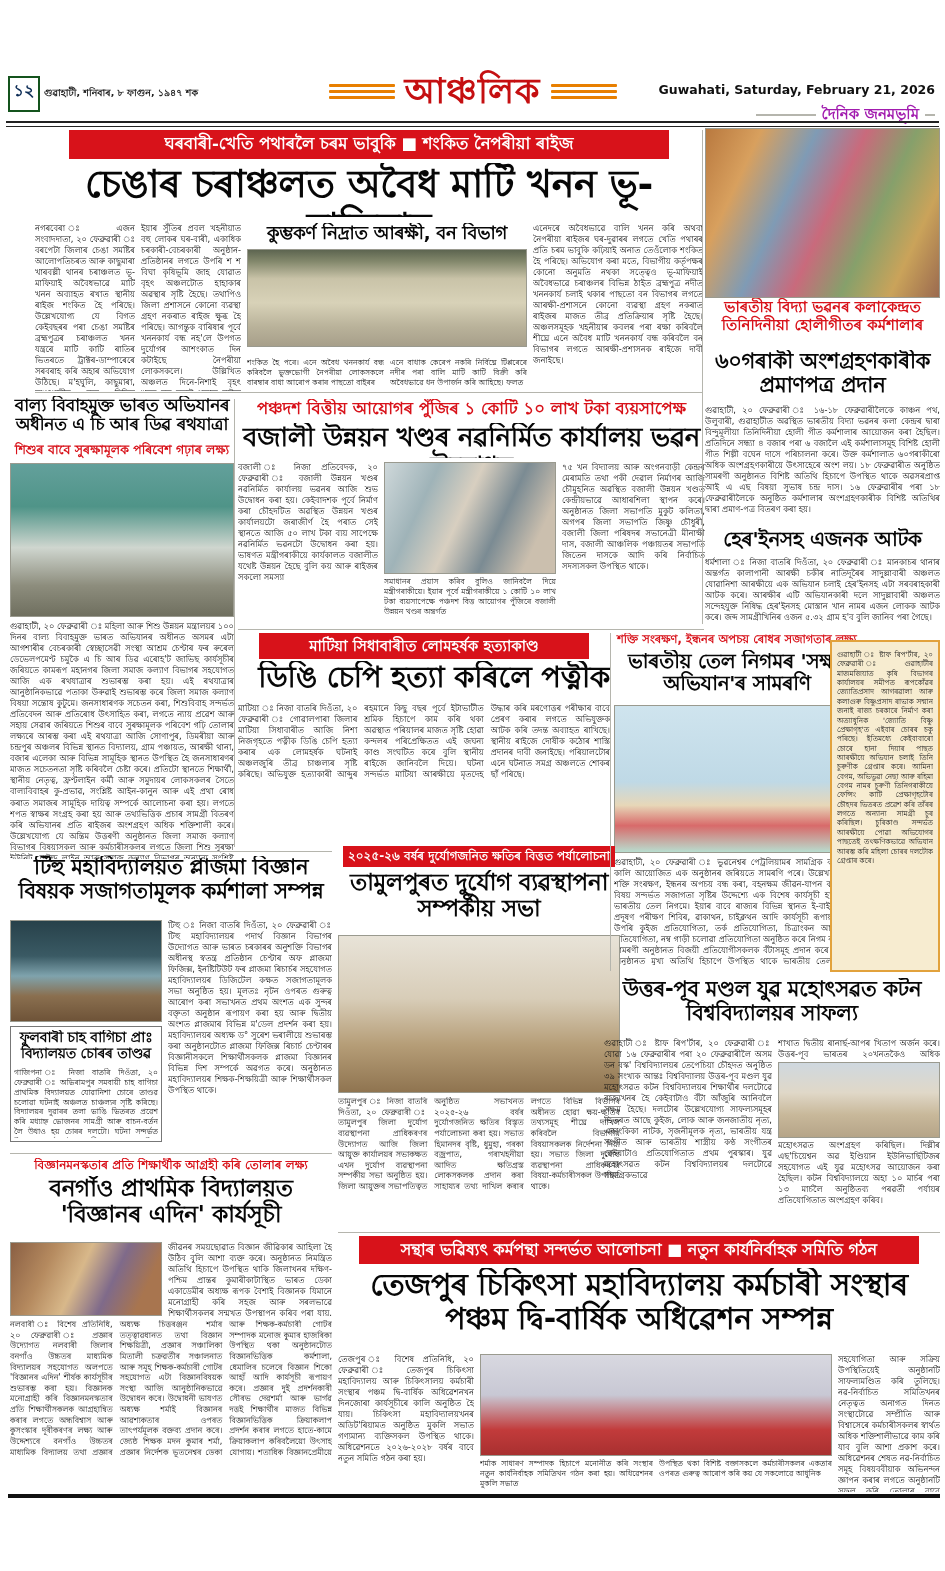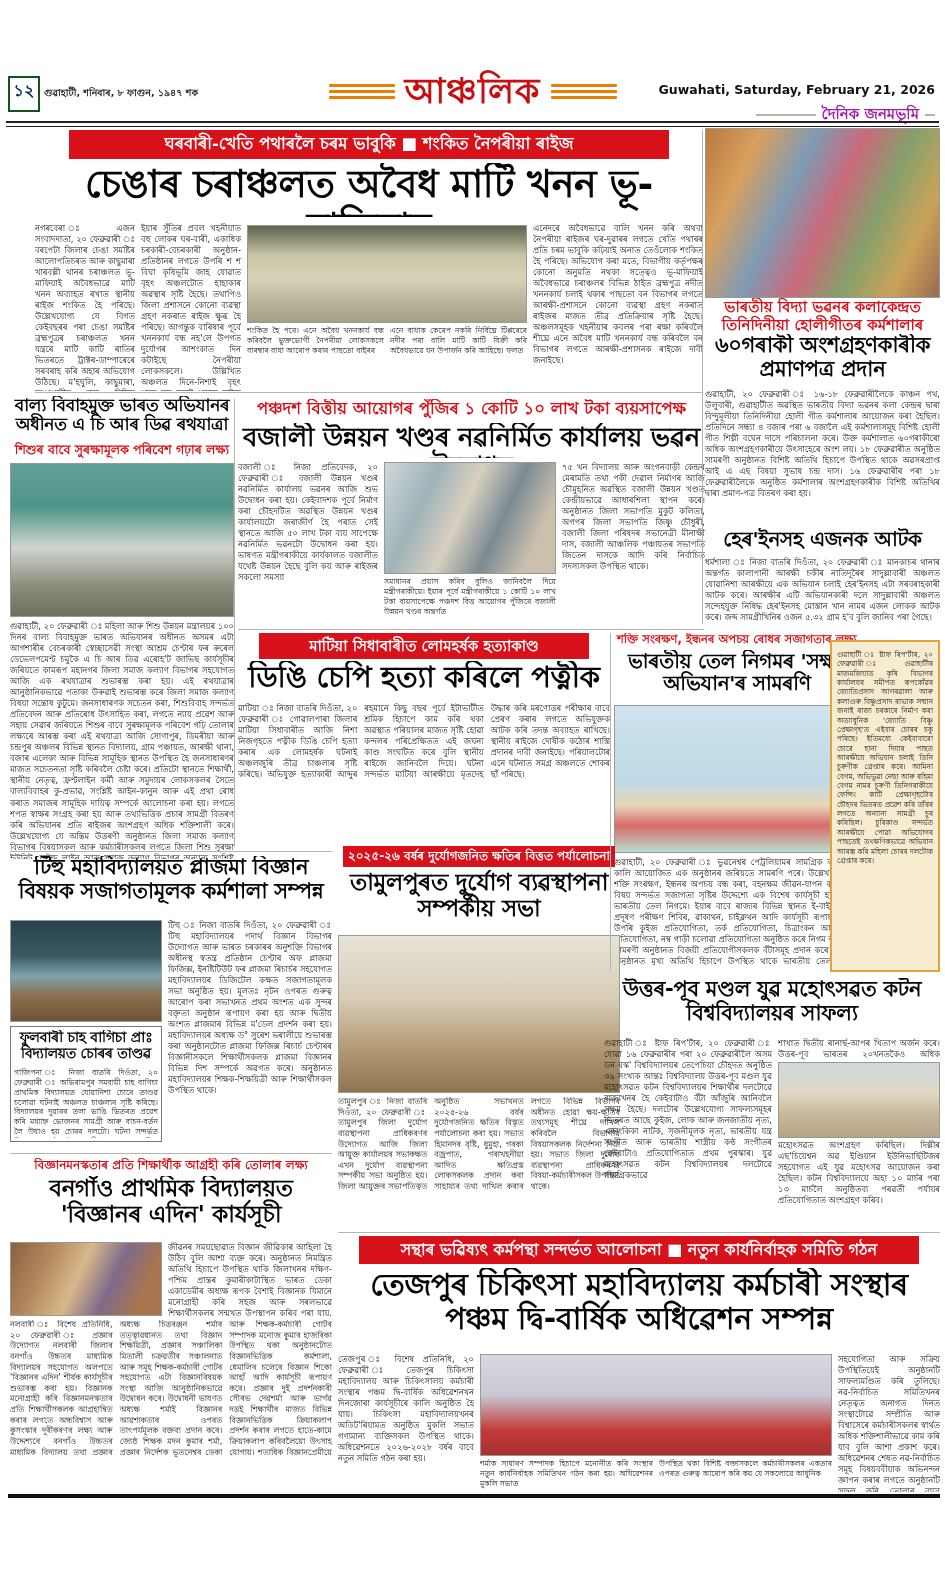--- a/index.html
+++ b/index.html
@@ -50,34 +50,35 @@
 </div>
 <div class="abs rule-double" style="left:6px;right:6px;top:121px;"></div>
 
 <div class="abs" style="left:35px;top:130px;width:668px;">
   <div class="red-banner" style="width:600px;height:29px;margin:0 auto;font-size:16.5px;">ঘৰবাৰী-খেতি পথাৰলৈ চৰম ভাবুকি ■ শংকিত নৈপৰীয়া ৰাইজ</div>
   <div class="headline" style="font-size:38px;margin-top:4px;height:54px;overflow:hidden;">চেঙাৰ চৰাঞ্চলত অবৈধ মাটি খনন ভূ-মাফিয়াৰ</div>
   <div class="flexrow" style="gap:6px;margin-top:6px;height:168px;">
     <div class="bodytxt" style="flex:0 0 100px;">নগৰবেৰা ঃ এজন সংবাদদাতা, ২০ ফেব্ৰুৱাৰী ঃ বৰপেটা জিলাৰ চেঙা সমষ্টিৰ আলোপতিচৰত আৰু কাছুমাৰা খাৰবল্লী থানৰ চৰাঞ্চলত ভূ-মাফিয়াই অবৈধভাৱে মাটি খনন অব্যাহত ৰখাত স্থানীয় ৰাইজ শংকিত হৈ পৰিছে। উল্লেখযোগ্য যে বিগত কেইবছৰৰ পৰা চেঙা সমষ্টিৰ ব্ৰহ্মপুত্ৰৰ চৰাঞ্চলত খনন যন্ত্ৰৰে মাটি কাটি ৰাতিৰ ভিতৰতে ট্ৰাক্টৰ-ডাম্পাৰেৰে সৰবৰাহ কৰি অহাৰ অভিযোগ উঠিছে। ম'হঘুলি, কাছুমাৰা, ৰাঙাপানীৰ দৰে বিভিন্ন অঞ্চলৰ দলং আৰু মথাউৰিৰ কাষতে এই খননে ভয়ংকৰ ৰূপ লৈছে।</div>
     <div class="bodytxt" style="flex:0 0 100px;">ইয়াৰ সুঁতিৰ প্ৰবল খহনীয়াত বহু লোকৰ ঘৰ-বাৰী, একাধিক চৰকাৰী-বেচৰকাৰী অনুষ্ঠান-প্ৰতিষ্ঠানৰ লগতে উপৰি শ শ বিঘা কৃষিভূমি জাহ যোৱাত বৃহৎ অঞ্চলটোত হাহাকাৰ অৱস্থাৰ সৃষ্টি হৈছে। তথাপিও জিলা প্ৰশাসনে কোনো ব্যৱস্থা গ্ৰহণ নকৰাত ৰাইজ ক্ষুব্ধ হৈ পৰিছে। আগন্তুক বাৰিষাৰ পূৰ্বে খননকাৰ্য বন্ধ নহ'লে উপগত দুৰ্যোগৰ আশংকাত দিন কটাইছে নৈপৰীয়া লোকসকলে। উল্লিখিত অঞ্চলত দিনে-নিশাই বৃহৎ খনন যন্ত্ৰ চলাই থকাত ৰাইজ আতংকিত হৈ পৰিছে।</div>
     <div style="flex:0 0 280px;">
+      <div class="headline" style="font-size:18px;height:24px;overflow:hidden;">কুম্ভকৰ্ণ নিদ্ৰাত আৰক্ষী, বন বিভাগ</div>
       <div class="photo" style="height:96px;margin-top:2px;background:linear-gradient(180deg,#5d6550 0%,#83886c 12%,#c9c3a8 30%,#d8d2b8 55%,#b9b29a 80%,#a79f8a 100%);"></div>
-      <div class="flexrow" style="gap:6px;margin-top:3px;height:38px;">
+      <div class="flexrow" style="gap:6px;margin-top:11px;height:38px;">
         <div class="bodytxt tiny" style="flex:1;">শংকিত হৈ পৰে। এনে অবৈধ খননকাৰ্য বন্ধ কৰিবলৈ ভুক্তভোগী নৈপৰীয়া লোকসকলে বাৰম্বাৰ বাধা আৰোপ কৰাৰ পাছতো বাইৰৰ</div>
         <div class="bodytxt tiny" style="flex:1;">এনে বাধাক কেৰেপ নকৰি নিৰ্বিঘ্নে টিপ্পৰেৰে নদীৰ পৰা বালি মাটি কাটি বিক্ৰী কৰি অবৈধভাৱে ধন উপাৰ্জন কৰি আহিছে। ফলত</div>
       </div>
     </div>
     <div class="bodytxt" style="flex:1;">এনেদৰে অবৈধভাৱে বালি খনন কৰি অথবা নৈপৰীয়া ৰাইজৰ ঘৰ-দুৱাৰৰ লগতে খেতি পথাৰৰ প্ৰতি চৰম ভাবুকি কঢ়িয়াই অনাত তেওঁলোক শংকিত হৈ পৰিছে। অভিযোগ কৰা মতে, বিভাগীয় কৰ্তৃপক্ষৰ কোনো অনুমতি নথকা সত্ত্বেও ভূ-মাফিয়াই অবৈধভাৱে চৰাঞ্চলৰ বিভিন্ন ঠাইত ব্ৰহ্মপুত্ৰ নদীত খননকাৰ্য চলাই থকাৰ পাছতো বন বিভাগৰ লগতে আৰক্ষী-প্ৰশাসনে কোনো ব্যৱস্থা গ্ৰহণ নকৰাত ৰাইজৰ মাজত তীব্ৰ প্ৰতিক্ৰিয়াৰ সৃষ্টি হৈছে। অঞ্চলসমূহক খহনীয়াৰ কবলৰ পৰা ৰক্ষা কৰিবলৈ শীঘ্ৰে এনে অবৈধ মাটি খননকাৰ্য বন্ধ কৰিবলৈ বন বিভাগৰ লগতে আৰক্ষী-প্ৰশাসনক ৰাইজে দাবী জনাইছে।</div>
   </div>
 </div>
 
 <div class="abs" style="left:705px;top:128px;width:235px;">
   <div class="photo" style="height:168px;background:linear-gradient(115deg,#b9793f,#d8a05e 18%,#7f9bb5 36%,#c96a7c 52%,#86a06b 68%,#caa35a 84%,#9b6a4f);"></div>
   <div class="red-kicker" style="font-size:15px;margin-top:0;height:34px;overflow:hidden;">ভাৰতীয় বিদ্যা ভৱনৰ কলাকেন্দ্ৰত তিনিদিনীয়া হোলীগীতৰ কৰ্মশালাৰ সামৰণি</div>
-  <div class="headline" style="font-size:21px;margin-top:2px;height:52px;overflow:hidden;">৬০গৰাকী অংশগ্ৰহণকাৰীক প্ৰমাণপত্ৰ প্ৰদান</div>
+  <div class="headline" style="font-size:21px;margin-top:18px;height:52px;overflow:hidden;">৬০গৰাকী অংশগ্ৰহণকাৰীক প্ৰমাণপত্ৰ প্ৰদান</div>
   <div class="bodytxt" style="margin-top:3px;height:126px;">গুৱাহাটী, ২০ ফেব্ৰুৱাৰী ঃ ১৬-১৮ ফেব্ৰুৱাৰীলৈকে কাঞ্চন পথ, উলুবাৰী, গুৱাহাটীত অৱস্থিত ভাৰতীয় বিদ্যা ভৱনৰ কলা কেন্দ্ৰৰ দ্বাৰা বিন্দুমূলীয়া তিনিদিনীয়া হোলী গীত কৰ্মশালাৰ আয়োজন কৰা হৈছিল। প্ৰতিদিনে সন্ধ্যা ৪ বজাৰ পৰা ৬ বজালৈ এই কৰ্মশালাসমূহ বিশিষ্ট হোলী গীত শিল্পী বঘেন দাসে পৰিচালনা কৰে। উক্ত কৰ্মশালাত ৬০গৰাকীৰো অধিক অংশগ্ৰহণকাৰীয়ে উৎসাহেৰে অংশ লয়। ১৮ ফেব্ৰুৱাৰীত অনুষ্ঠিত সামৰণী অনুষ্ঠানত বিশিষ্ট অতিথি হিচাপে উপস্থিত থাকে অৱসৰপ্ৰাপ্ত আই এ এছ বিষয়া সুভাষ চন্দ্ৰ দাস। ১৬ ফেব্ৰুৱাৰীৰ পৰা ১৮ ফেব্ৰুৱাৰীলৈকে অনুষ্ঠিত কৰ্মশালাৰ অংশগ্ৰহণকাৰীক বিশিষ্ট অতিথিৰ দ্বাৰা প্ৰমাণ-পত্ৰ বিতৰণ কৰা হয়।</div>
 </div>
 
 <div class="abs" style="left:705px;top:528px;width:235px;">
   <div class="headline" style="font-size:20px;height:26px;overflow:hidden;">হেৰ'ইনসহ এজনক আটক</div>
   <div class="bodytxt" style="margin-top:3px;height:66px;">ধৰ্মশালা ঃ নিজা বাতৰি দিওঁতা, ২০ ফেব্ৰুৱাৰী ঃ মানকাচৰ থানাৰ অন্তৰ্গত কালাপানী আৰক্ষী চকীৰ নাতিদূৰৈৰ সাদুল্লাবাৰী অঞ্চলত যোৱানিশা আৰক্ষীয়ে এক অভিযান চলাই হেৰ'ইনসহ এটা সৰবৰাহকাৰী আটক কৰে। আৰক্ষীৰ এটি অভিযানকাৰী দলে সাদুল্লাবাৰী অঞ্চলত সন্দেহযুক্ত নিষিদ্ধ হেৰ'ইনসহ মোস্তান খান নামৰ এজন লোকক আটক কৰে। জব্দ সামগ্ৰীখিনিৰ ওজন ৫.৩২ গ্ৰাম হ'ব বুলি জানিব পৰা গৈছে।</div>
 </div>
 
 <div class="abs" style="left:10px;top:396px;width:224px;">
   <div class="headline" style="font-size:17px;height:44px;overflow:hidden;">বাল্য বিবাহমুক্ত ভাৰত অভিযানৰ অধীনত এ চি আৰ ডিৱ ৰথযাত্ৰা</div>
@@ -94,21 +95,21 @@
     <div style="flex:0 0 172px;">
       <div class="photo" style="height:110px;background:linear-gradient(115deg,#cfd8da,#9fb3b8 25%,#d8cfc0 45%,#7b8b93 65%,#cbbfae 85%);"></div>
       <div class="bodytxt tiny" style="margin-top:3px;height:42px;">সমাধানৰ প্ৰয়াস কৰিব বুলিও জানিবলৈ দিয়ে মন্ত্ৰীগৰাকীয়ে। ইয়াৰ পূৰ্বে মন্ত্ৰীগৰাকীয়ে ১ কোটি ১০ লাখ টকা ব্যয়সাপেক্ষে পঞ্চদশ বিত্ত আয়োগৰ পুঁজিৰে বজালী উন্নয়ন খণ্ডৰ অন্তৰ্গত</div>
     </div>
     <div class="bodytxt" style="flex:1;">৭৫ খন বিদ্যালয় আৰু অংগনবাড়ী কেন্দ্ৰৰ মেৰামতি তথা পকী দেৱাল নিৰ্মাণৰ আজি চৌমুহনিত অৱস্থিত বজালী উন্নয়ন খণ্ডত কেন্দ্ৰীয়ভাৱে আধাৰশিলা স্থাপন কৰে। অনুষ্ঠানত জিলা সভাপতি মুকুট কলিতা, অগপৰ জিলা সভাপতি জিষ্ণু চৌধুৰী, বজালী জিলা পৰিষদৰ সভানেত্ৰী মীনাক্ষী দাস, বজালী আঞ্চলিক পঞ্চায়তৰ সভাপতি জিতেন দাসকে আদি কৰি নিৰ্বাচিত সদস্যসকল উপস্থিত থাকে।</div>
   </div>
 </div>
 
 <div class="abs" style="left:238px;top:633px;width:372px;">
   <div class="red-banner" style="width:330px;height:26px;margin:0 auto;font-size:15px;">মাটিয়া সিধাবাৰীত লোমহৰ্ষক হত্যাকাণ্ড</div>
-  <div class="headline" style="font-size:29px;height:38px;overflow:hidden;margin-top:2px;">ডিঙি চেপি হত্যা কৰিলে পত্নীক</div>
+  <div class="headline" style="font-size:29px;height:38px;overflow:hidden;margin-top:2px;text-align:right;">ডিঙি চেপি হত্যা কৰিলে পত্নীক</div>
   <div class="bodytxt cols3" style="margin-top:4px;height:138px;">মাটিয়া ঃ নিজা বাতৰি দিওঁতা, ২০ ফেব্ৰুৱাৰী ঃ গোৱালপাৰা জিলাৰ মাটিয়া সিধাবাৰীত আজি নিশা নিজগৃহতে পত্নীক ডিঙি চেপি হত্যা কৰাৰ এক লোমহৰ্ষক ঘটনাই অঞ্চলজুৰি তীব্ৰ চাঞ্চল্যৰ সৃষ্টি কৰিছে। অভিযুক্ত হত্যাকাৰী আব্দুৰ ৰহমানে কিছু বছৰ পূৰ্বে ইটাভাটীত শ্ৰমিক হিচাপে কাম কৰি থকা অৱস্থাত পৰিয়ালৰ মাজত সৃষ্টি হোৱা কন্দলৰ পৰিপ্ৰেক্ষিতত এই জঘন্য কাণ্ড সংঘটিত কৰে বুলি স্থানীয় ৰাইজে জানিবলৈ দিয়ে। ঘটনা সন্দৰ্ভত মাটিয়া আৰক্ষীয়ে মৃতদেহ উদ্ধাৰ কৰি মৰণোত্তৰ পৰীক্ষাৰ বাবে প্ৰেৰণ কৰাৰ লগতে অভিযুক্তক আটক কৰি তদন্ত অব্যাহত ৰাখিছে। স্থানীয় ৰাইজে দোষীক কঠোৰ শাস্তি প্ৰদানৰ দাবী জনাইছে। পৰিয়ালটোৰ এনে ঘটনাত সমগ্ৰ অঞ্চলতে শোকৰ ছাঁ পৰিছে।</div>
 </div>
 
 <div class="abs" style="left:614px;top:633px;width:246px;">
   <div class="red-kicker" style="font-size:11.5px;height:16px;overflow:hidden;">শক্তি সংৰক্ষণ, ইন্ধনৰ অপচয় ৰোধৰ সজাগতাৰ লক্ষ্য</div>
   <div class="headline" style="font-size:20px;height:52px;overflow:hidden;margin-top:1px;">ভাৰতীয় তেল নিগমৰ 'সক্ষম অভিযান'ৰ সামৰণি</div>
   <div class="photo" style="height:146px;margin-top:3px;background:linear-gradient(180deg,#cfe4ee 0%,#bfd9e6 52%,#e7d7b8 68%,#d86a6a 82%,#b8ddcf 100%);"></div>
   <div class="bodytxt" style="margin-top:4px;height:108px;">গুৱাহাটী, ২০ ফেব্ৰুৱাৰী ঃ ভুৱনেশ্বৰ পেট্ৰলিয়ামৰ সামগ্ৰিক কাৰ্যালয়ত কালি আয়োজিত এক অনুষ্ঠানৰ জৰিয়তে সামৰণি পৰে। উল্লেখযোগ্য যে শক্তি সংৰক্ষণ, ইন্ধনৰ অপচয় বন্ধ কৰা, বহনক্ষম জীৱন-যাপন কৰা আদি বিষয় সন্দৰ্ভত সজাগতা সৃষ্টিৰ উদ্দেশ্যে এক বিশেষ কাৰ্যসূচী হাতত লয় ভাৰতীয় তেল নিগমে। ইয়াৰ বাবে ৰাজ্যৰ বিভিন্ন স্থানত ই-বাইক ৰেলী, প্ৰদূষণ পৰীক্ষণ শিবিৰ, ৱাকাথন, চাইক্লথন আদি কাৰ্যসূচী ৰূপায়ণ কৰাৰ উপৰি কুইজ প্ৰতিযোগিতা, তৰ্ক প্ৰতিযোগিতা, চিত্ৰাংকন আৰু ৰচনা প্ৰতিযোগিতা, নম্ব গাড়ী চলোৱা প্ৰতিযোগিতা অনুষ্ঠিত কৰে নিগম কৰ্তৃপক্ষই। সামৰণী অনুষ্ঠানত বিজয়ী প্ৰতিযোগীসকলক বঁটাসমূহ প্ৰদান কৰে। সামৰণী অনুষ্ঠানত মুখ্য অতিথি হিচাপে উপস্থিত থাকে ভাৰতীয় তেল নিগমৰ কাৰ্যবাহী সঞ্চালক নীতিন ভাটিয়াগৰ।</div>
 </div>
 

